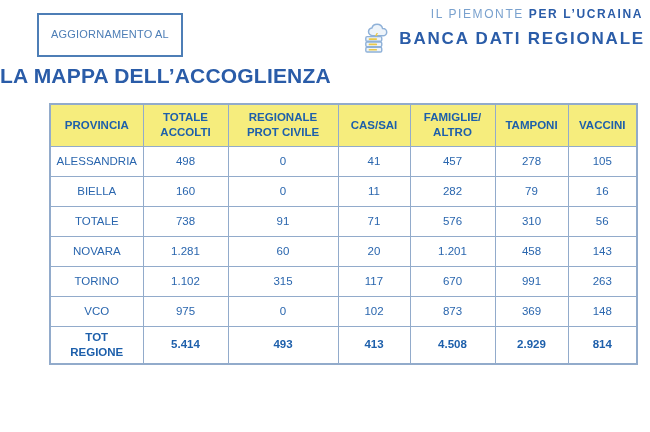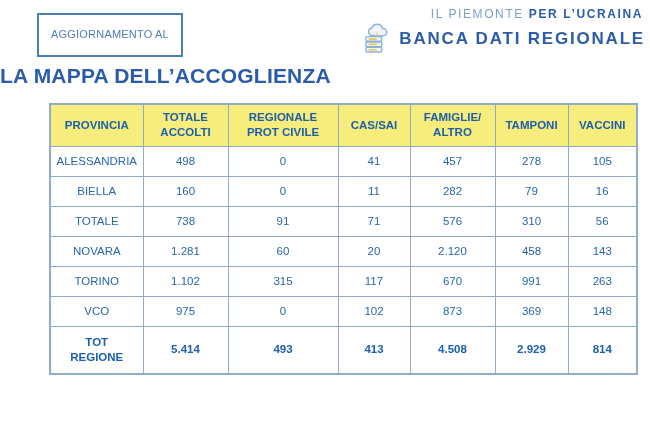--- a/index.html
+++ b/index.html
@@ -60,21 +60,21 @@
     white-space:pre-line;line-height:1.3;
     padding:2px 1px;
   }
   table.acc thead th{
     background:var(--header-yellow);
     color:var(--header-text);font-weight:bold;font-size:11.5px;
     height:42px;
   }
   table.acc tbody tr{height:30px;}
   table.acc tbody th.province{font-weight:normal;}
-  table.acc tbody tr.total{height:48px;}
+  table.acc tbody tr.total{height:38px;}
   table.acc tbody tr.total th,
   table.acc tbody tr.total td{font-weight:bold;color:var(--header-text);}
 </style>
 </head>
 <body>
 
 <div class="update-box">
   <span>AGGIORNAMENTO AL</span>
 </div>
 
@@ -156,21 +156,21 @@
         <td>71</td>
         <td>576</td>
         <td>310</td>
         <td>56</td>
       </tr>
       <tr>
         <th class="province">NOVARA</th>
         <td>1.281</td>
         <td>60</td>
         <td>20</td>
-        <td>2.120</td>
+        <td>1.201</td>
         <td>458</td>
         <td>143</td>
       </tr>
       <tr>
         <th class="province">TORINO</th>
         <td>1.102</td>
         <td>315</td>
         <td>117</td>
         <td>670</td>
         <td>991</td>

